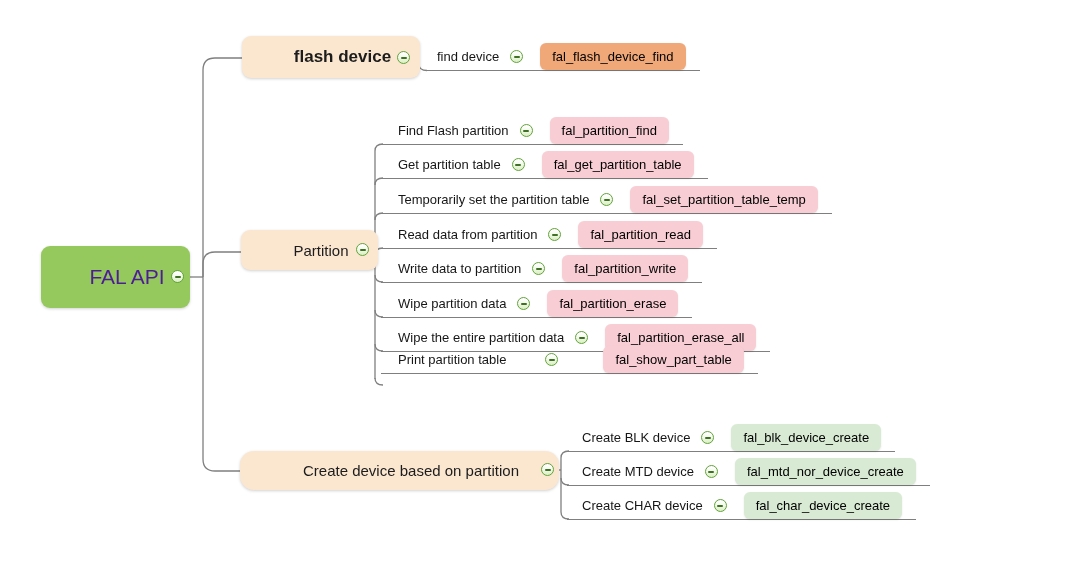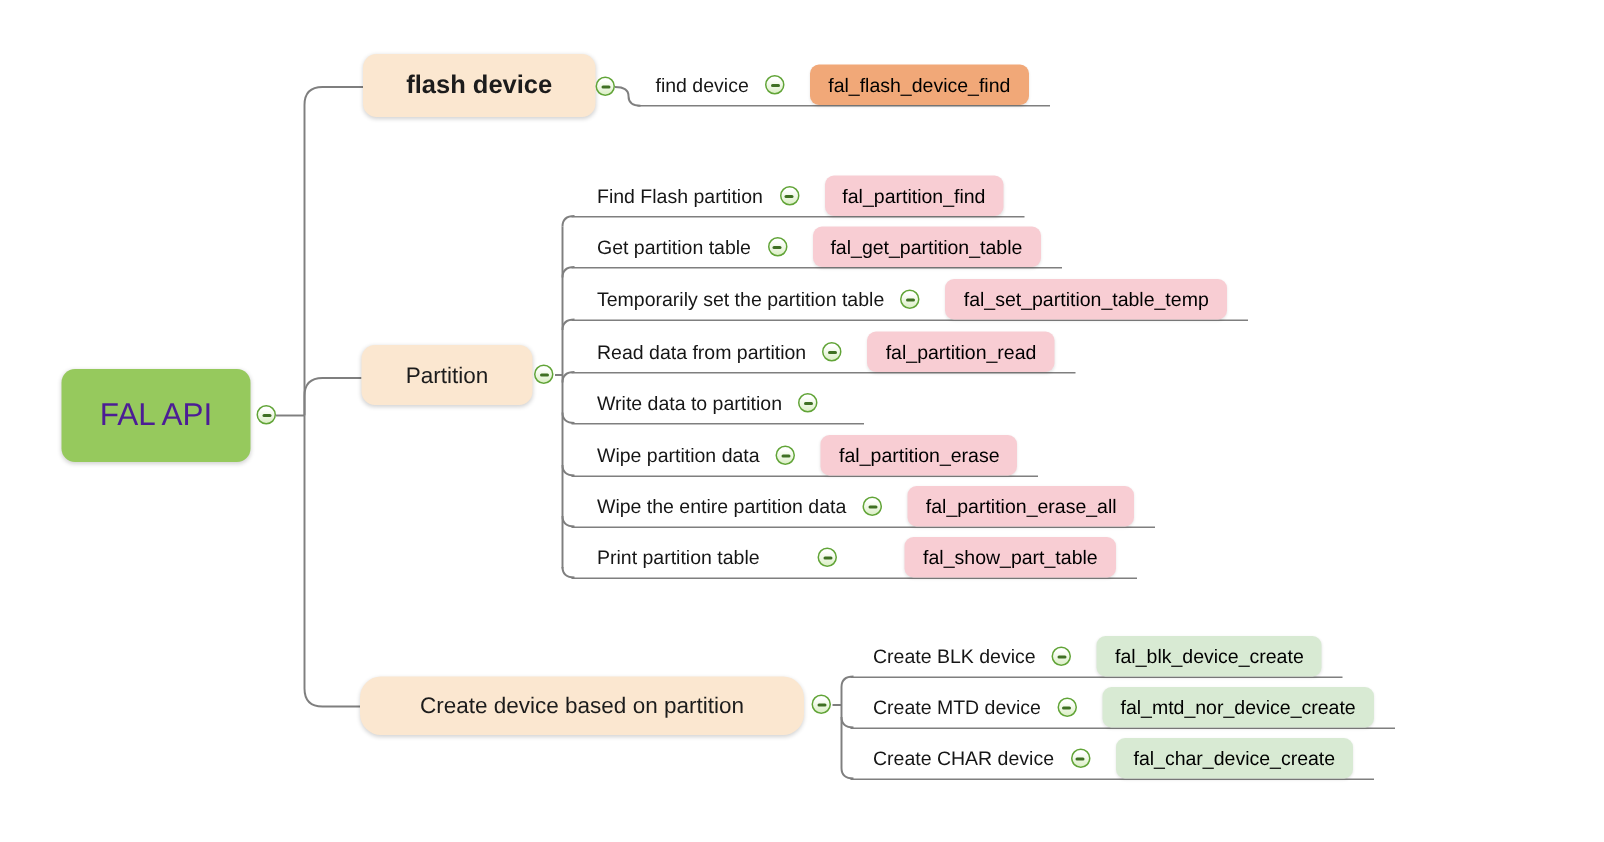--- a/index.html
+++ b/index.html
@@ -3,21 +3,21 @@
 <meta charset="utf-8">
 <style>
   html,body{margin:0;padding:0;background:#ffffff;}
   #canvas{
     position:relative;width:1069px;height:561px;background:#ffffff;
     font-family:"Liberation Sans","DejaVu Sans",sans-serif;overflow:hidden;
   }
   #wires{position:absolute;left:0;top:0;z-index:0;}
   .node{
     position:absolute;z-index:2;display:flex;align-items:center;justify-content:center;
-    border-radius:9px;box-shadow:0 1px 3px rgba(0,0,0,.18);color:#1c1c1c;white-space:nowrap;
+    border-radius:9px;box-shadow:0 1px 3px rgba(0,0,0,.18);color:#1c1c1c;white-space:nowrap;padding-left:23px;
   }
   .root{background:var(--root-bg,#96C95D);color:#4c1d95;font-size:21px;}
   .branch{background:var(--branch-bg,#FBE7D0);}
   .b-flash{font-size:17px;font-weight:700;}
   .b-mid{font-size:15px;}
   .leaf{
     position:absolute;z-index:2;display:flex;align-items:center;height:27px;
     border-bottom:1.4px solid var(--line,#7F7F7F);white-space:nowrap;padding-right:14px;
   }
   .leaf-label{font-size:13px;color:#161616;}
@@ -107,32 +107,33 @@
     <span class="chip chip-pink">fal_set_partition_table_temp</span>
   </div>
   <div class="leaf" style="left:381px;top:221px;padding-left:17px;">
     <span class="leaf-label">Read data from partition</span>
     <span class="minus"></span>
     <span class="chip chip-pink">fal_partition_read</span>
   </div>
   <div class="leaf" style="left:381px;top:255px;padding-left:17px;">
     <span class="leaf-label">Write data to partition</span>
     <span class="minus"></span>
+    <span class="chip chip-pink">fal_partition_write</span>
   </div>
   <div class="leaf" style="left:381px;top:290px;padding-left:17px;">
     <span class="leaf-label">Wipe partition data</span>
     <span class="minus"></span>
     <span class="chip chip-pink">fal_partition_erase</span>
   </div>
   <div class="leaf" style="left:381px;top:324px;padding-left:17px;">
     <span class="leaf-label">Wipe the entire partition data</span>
     <span class="minus"></span>
     <span class="chip chip-pink">fal_partition_erase_all</span>
   </div>
-  <div class="leaf" style="left:381px;top:358px;padding-left:17px;gap:28px;">
+  <div class="leaf" style="left:381px;top:346px;padding-left:17px;gap:28px;">
     <span class="leaf-label">Print partition table</span>
     <span class="minus"></span>
     <span class="chip chip-pink">fal_show_part_table</span>
   </div>
 
   <div class="leaf" style="left:567px;top:424px;padding-left:15px;">
     <span class="leaf-label">Create BLK device</span>
     <span class="minus"></span>
     <span class="chip chip-green">fal_blk_device_create</span>
   </div>

